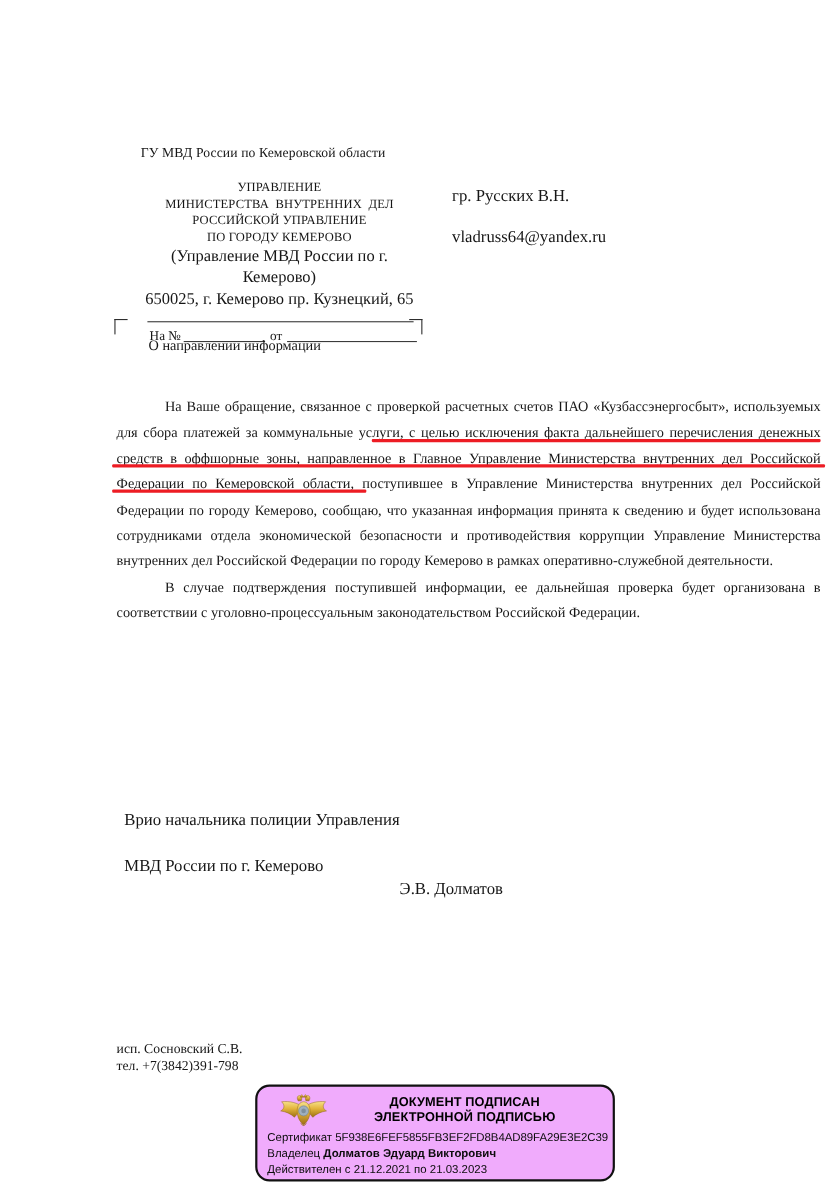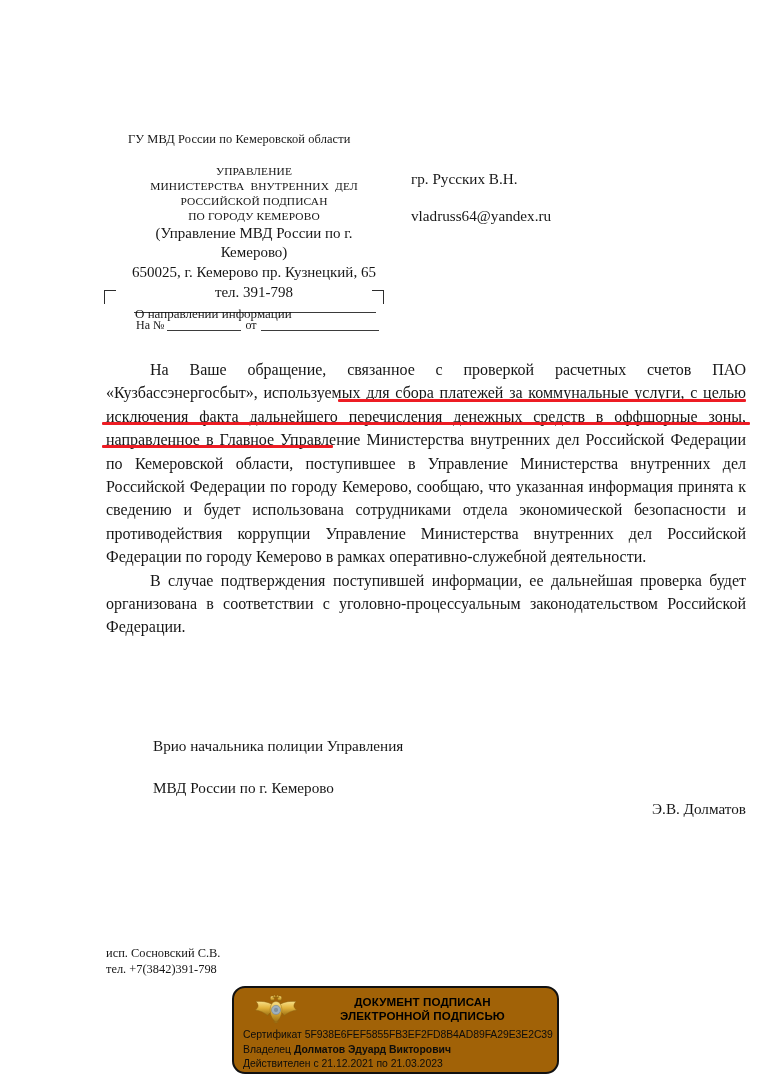--- a/index.html
+++ b/index.html
@@ -123,21 +123,21 @@
   }
 
   
   .body-block {
     position: absolute;
     left: 106px;
     top: 358px;
     width: 640px;
   }
   .para {
-    font-size: 16px;
+    font-size: 13px;
     line-height: 23.4px;
     text-align: justify;
     text-justify: inter-word;
     text-indent: 44px;
     margin: 0;
     position: relative;
   }
   .para + .para {
     margin-top: 0px;
   }
@@ -153,23 +153,21 @@
   .signature {
     position: absolute;
     left: 113px;
     top: 714px;
     width: 633px;
     font-size: 15.2px;
     line-height: 21px;
   }
   .sig-rows {
     display: flex;
-    justify-content: space-between;
     align-items: flex-end;
-    margin-left: 40px;
   }
   .sig-left {
     white-space: pre-line;
   }
   .sig-name {
     white-space: nowrap;
   }
 
   
   .executor {
@@ -182,21 +180,21 @@
 
   
   .estamp {
     position: absolute;
     left: 232px;
     top: 986px;
     width: 327px;
     height: 88px;
     border: 2.2px solid #111;
     border-radius: 13px;
-    background: #a16207;
+    background: #f0abfc;
     box-sizing: border-box;
     font-family: "Liberation Sans", "DejaVu Sans", sans-serif;
     overflow: hidden;
   }
   .estamp-head {
     display: flex;
     align-items: center;
     padding: 5px 0 2px 0;
   }
   .emblem {
@@ -241,25 +239,24 @@
 <body>
 
 <div class="page">
 
   <div class="letterhead">
     <div class="lh-top">ГУ МВД России по Кемеровской области</div>
 
     <div class="lh-org">
       <div class="wide">УПРАВЛЕНИЕ</div>
       <div class="wide spaced">МИНИСТЕРСТВА   ВНУТРЕННИХ   ДЕЛ</div>
-      <div class="wide">РОССИЙСКОЙ ПОДПИСАН</div>
+      <div class="wide">РОССИЙСКОЙ УПРАВЛЕНИЕ</div>
       <div class="wide">ПО ГОРОДУ КЕМЕРОВО</div>
       <div class="small">(Управление МВД России по г. Кемерово)</div>
       <div class="small">650025, г. Кемерово пр.  Кузнецкий, 65</div>
-      <div class="small">тел. 391-798</div>
     </div>
 
     <div class="lh-rule"></div>
 
     <div class="lh-ref">
       <span>На №</span><span class="blank-a"></span><span>от</span><span class="blank-b"></span>
     </div>
   </div>
 
   <div class="addressee">

